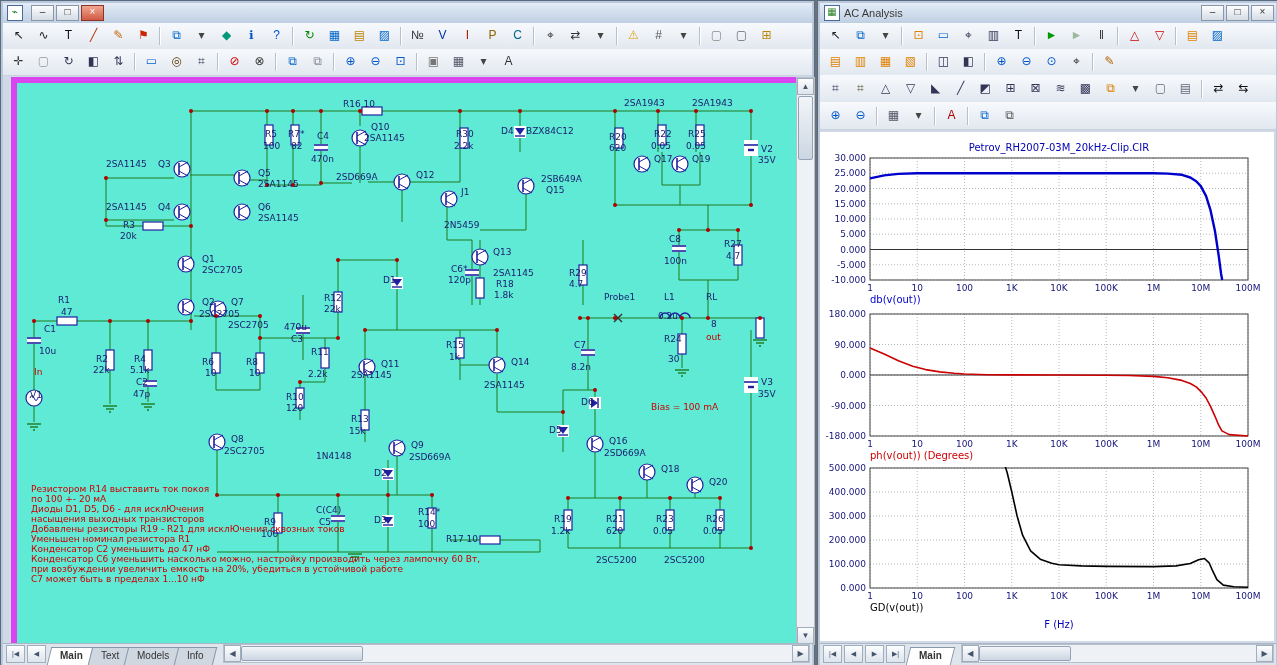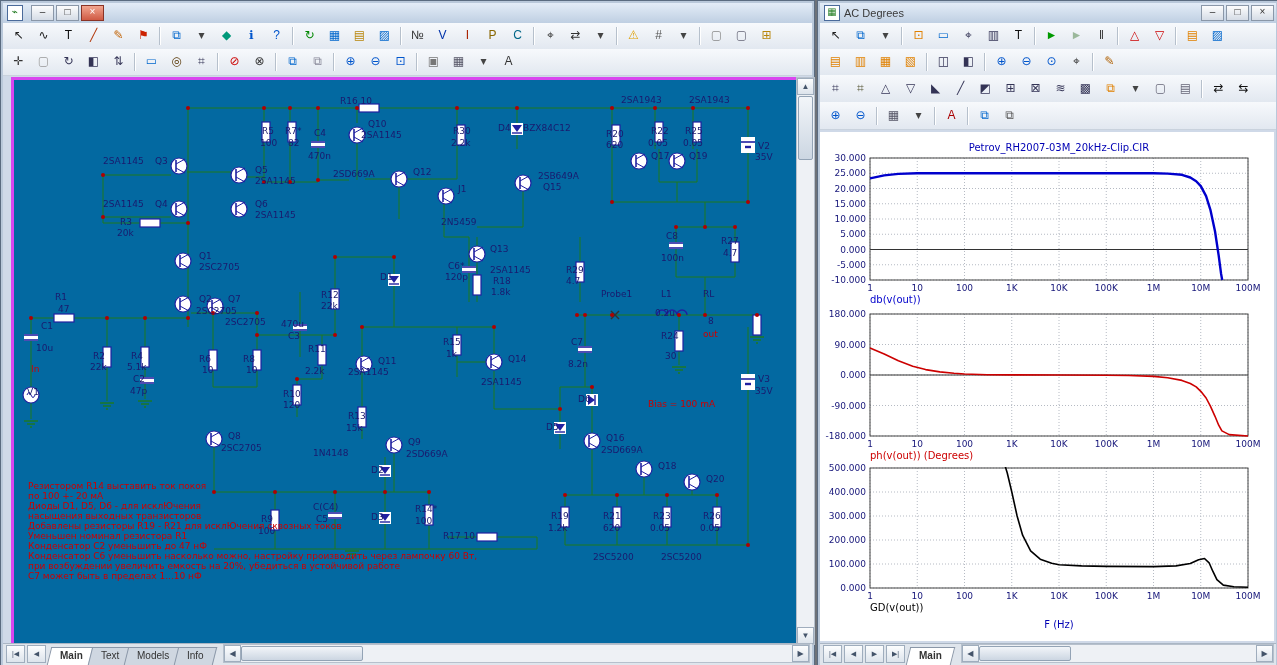--- a/index.html
+++ b/index.html
@@ -12,21 +12,21 @@
   .title-text{font-size:11px;color:#1c1c1c;white-space:nowrap;overflow:hidden;flex:1;}
   .winbtns{display:flex;gap:2px;margin-left:4px;}
   .wbtn{width:21px;height:14px;border:1px solid #8a97a8;background:linear-gradient(#fdfdfd,#d5dce6);
     font-size:10px;line-height:12px;text-align:center;color:#333;}
   .wbtn.close-active{background:linear-gradient(#f2a58f,#cf5a44);color:#fff;border-color:#8a3326;}
   .toolbar{position:absolute;left:2px;right:2px;background:linear-gradient(#f7f9fc,#e2e8f0);
     border-bottom:1px solid #c9d2dd;display:flex;align-items:center;padding:0 3px;}
   .tb-btn{width:21px;height:20px;margin:0 1px;border:1px solid transparent;border-radius:2px;
     font-size:12px;line-height:19px;text-align:center;background:transparent;}
   .tb-sep{width:1px;height:18px;background:#b6c0cc;border-right:1px solid #fff;margin:0 3px;}
-  .canvas{position:absolute;background:#0369a1;border:3px solid #d946ef;}
+  .canvas{position:absolute;background:#5eead4;border:6px solid #d946ef;}
   .sb-v{position:absolute;width:17px;background:#eef1f5;border:1px solid #b6c0cc;}
   .sb-h{position:absolute;height:17px;background:#eef1f5;border:1px solid #b6c0cc;}
   .sb-arrow{position:absolute;width:15px;height:15px;background:linear-gradient(#fcfdfe,#dde4ec);
     border:1px solid #9fadbd;font-size:8px;line-height:15px;text-align:center;color:#44546a;}
   .sb-thumb{position:absolute;background:linear-gradient(#f2f5f9,#ccd6e2);border:1px solid #93a3b5;border-radius:2px;}
   .tabsrow{position:absolute;left:2px;right:2px;height:21px;background:#dfe5ec;border-top:1px solid #aab6c4;
     display:flex;align-items:flex-end;}
   .navbtn{width:17px;height:16px;margin:0 1px 2px 1px;border:1px solid #9fadbd;
     background:linear-gradient(#fcfdfe,#dde4ec);font-size:7px;line-height:15px;text-align:center;color:#44546a;}
   .tab{height:17px;margin-bottom:0;padding:0 10px;border:1px solid #8a97a8;border-bottom:none;
@@ -771,21 +771,21 @@
       <div class="sb-arrow" style="left:0;top:0;">◀</div>
       <div class="sb-thumb" style="left:17px;top:1px;width:120px;height:13px;"></div>
       <div class="sb-arrow" style="right:0;top:0;">▶</div>
     </div>
   </div>
 </div>
 
 <div class="win" id="rwin" style="left:817px;top:0;width:460px;height:665px;">
   <div class="titlebar">
     <div class="title-icon">▦</div>
-    <div class="title-text" style="color:#3a3a3a;">AC Degrees</div>
+    <div class="title-text" style="color:#3a3a3a;">AC Analysis</div>
     <div class="winbtns">
       <div class="wbtn">–</div>
       <div class="wbtn">□</div>
       <div class="wbtn">×</div>
     </div>
   </div>
   <div class="toolbar" style="top:22px;height:26px;">
       <div class="tb-btn" style="color: rgb(34, 34, 34);">↖</div>
       <div class="tb-btn" style="color: rgb(0, 102, 204);">⧉</div>
       <div class="tb-btn" style="color: rgb(68, 68, 68);">▾</div>

